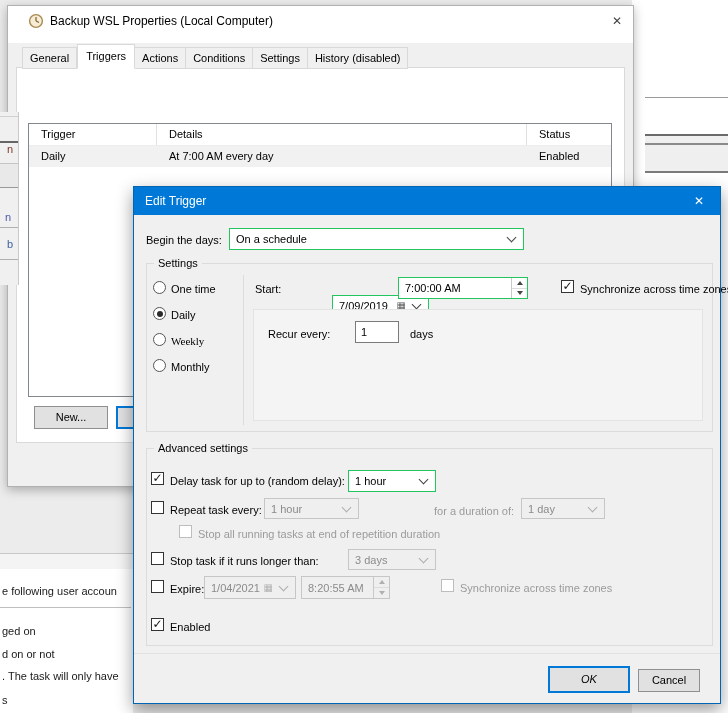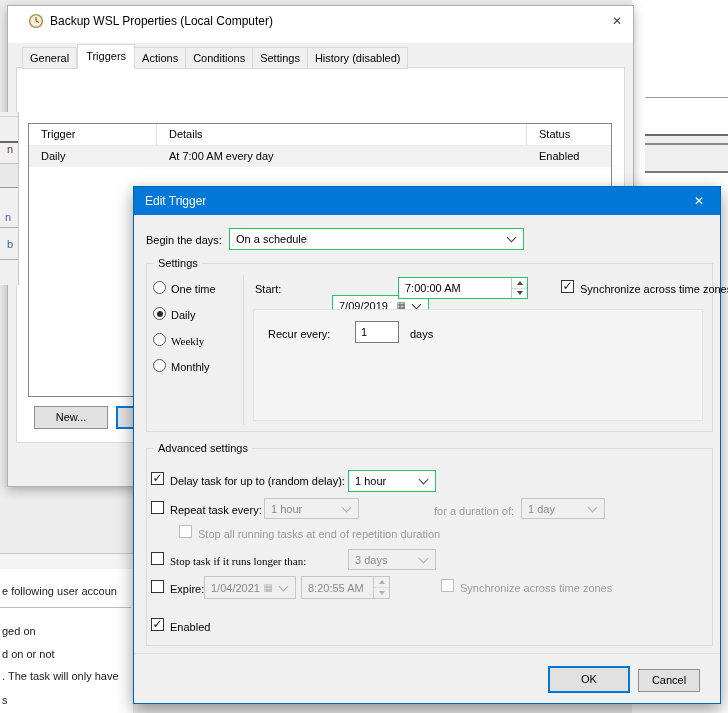--- a/index.html
+++ b/index.html
@@ -215,21 +215,21 @@
     </div>
     <span class="lab dis" style="left:300px;top:317px;">for a duration of:</span>
     <div class="combo dis" style="left:387px;top:311px;width:84px;height:21px;">
       <span class="cv">1 day</span>
       <span class="chev"></span>
     </div>
     <span class="cb dis" style="left:45px;top:338px;"></span>
     <span class="lab dis" style="left:64px;top:340px;">Stop all running tasks at end of repetition duration</span>
 
     <span class="cb" style="left:17px;top:365px;"></span>
-    <span class="lab" style="left:36px;top:367px;font-family:Liberation Serif, serif;">Stop task if it runs longer than:</span>
+    <span class="lab" style="left:36px;top:367px;">Stop task if it runs longer than:</span>
     <div class="combo dis" style="left:214px;top:362px;width:88px;height:21px;">
       <span class="cv">3 days</span>
       <span class="chev"></span>
     </div>
 
     <span class="cb" style="left:17px;top:393px;"></span>
     <span class="lab" style="left:36px;top:395px;">Expire:</span>
     <div class="combo dis" style="left:70px;top:389px;width:92px;height:23px;">
       <span class="cv">1/04/2021</span>
       <span class="cal">▦</span>
@@ -248,17 +248,17 @@
     </div>
     <span class="cb dis" style="left:307px;top:392px;"></span>
     <span class="lab dis" style="left:326px;top:394px;">Synchronize across time zones</span>
 
     <span class="cb" style="left:17px;top:431px;">
         <span class="ck">✓</span>
       </span>
     <span class="lab" style="left:36px;top:433px;">Enabled</span>
 
     <div class="hline" style="left:0;top:466px;width:586px;background:#e2e2e2;"></div>
-    <div class="btn focus" style="left:414px;top:479px;width:82px;height:27px;line-height:23px;">OK</div>
+    <div class="btn focus" style="left:414px;top:479px;width:82px;height:27px;line-height:23px;font-style:italic;">OK</div>
     <div class="btn" style="left:504px;top:482px;width:62px;height:23px;line-height:21px;">Cancel</div>
   </div>
 
 </div>
 
 </body></html>

